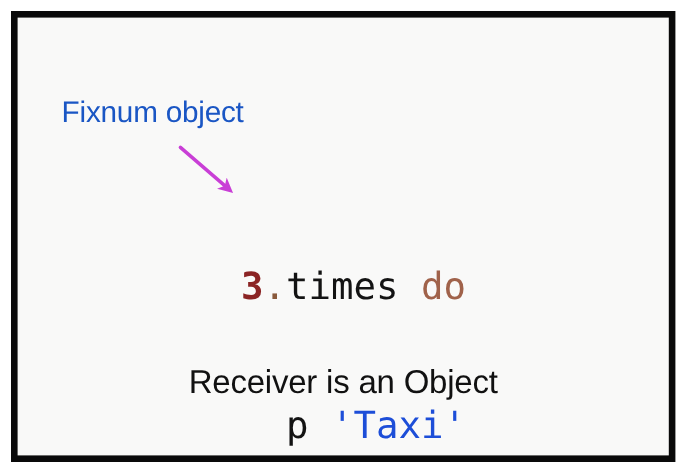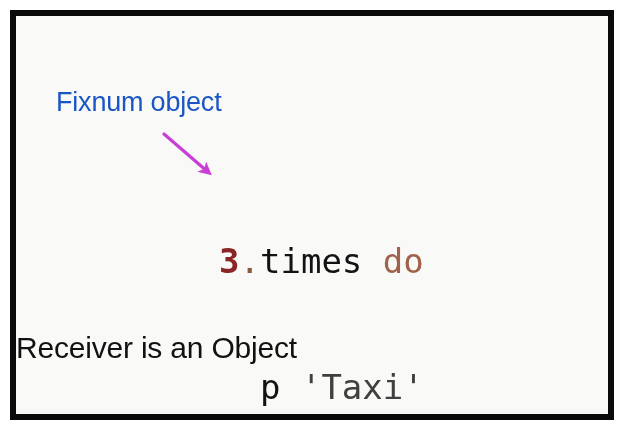--- a/index.html
+++ b/index.html
@@ -71,28 +71,29 @@
   .code-line { display: block; height: 42px; margin-left: 18px; }
 
   .tok-receiver {
     color: #8b2424;
     font-weight: bold;
   }
   .tok-dot      { color: #8a5a3c; }
   .tok-method   { color: #131313; }
   .tok-keyword  { color: #a0624a; }
   .tok-ident    { color: #131313; }
-  .tok-string   { color: #404040; }
+  .tok-string   { color: #1d4ed8; }
 
   
   #slide-caption {
     position: absolute;
     left: 0;
     top: 315px;
     width: 592px;
+    text-align: center;
     font-family: "Liberation Sans", sans-serif;
     font-size: 30px;
     letter-spacing: -0.2px;
     color: #111111;
     white-space: nowrap;
   }
 </style>
 </head>
 <body>
 

